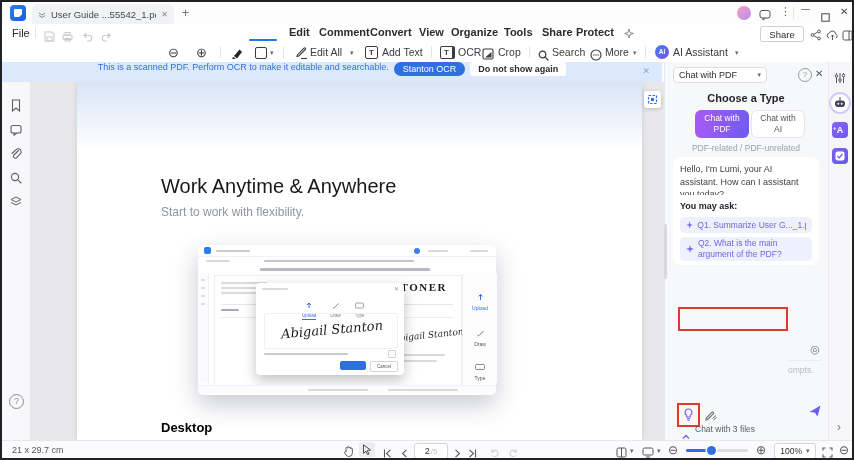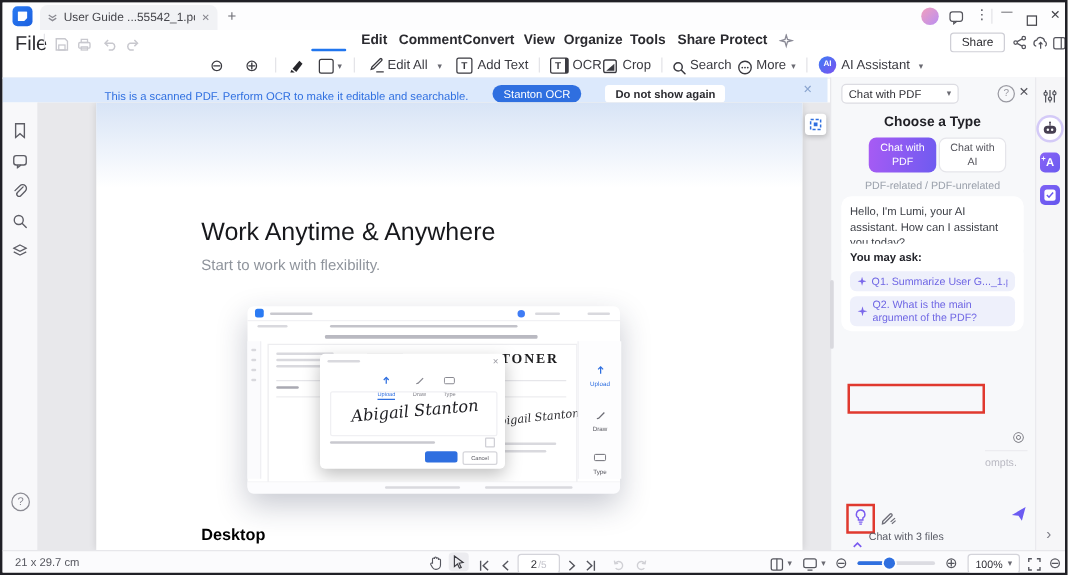--- a/index.html
+++ b/index.html
@@ -43,21 +43,21 @@
       </svg></div>
   <div class="a" style="left:778px;top:3px;font-size:11px;color:#55555d;">⋮</div>
   <div class="vdiv a" style="left:791px;top:5px;height:12px;"></div>
   <div class="a" style="left:799px;top:2px;font-size:9px;color:#44444a;">—</div>
   <div class="a" style="left:819px;top:6px;"><svg width="9" height="9" viewBox="0 0 9 9">
         <rect x="0.8" y="0.8" width="7.4" height="7.4" fill="none" stroke="#44444a" stroke-width="1"></rect>
       </svg></div>
   <div class="a" style="left:838px;top:4px;font-size:10px;color:#44444a;">✕</div>
 
   <div class="a" style="left:0;top:22px;width:850px;height:18px;background:#fff;"></div>
-  <div class="a" style="left:10px;top:25px;font-size:16px;color:#2b2b30;">File</div>
+  <div class="a" style="left:10px;top:25px;font-size:11px;color:#2b2b30;">File</div>
   <div class="vdiv a" style="left:33px;top:25px;height:11px;"></div>
   <div class="a" style="left:42px;top:26px;"><svg width="11" height="11" viewBox="0 0 11 11">
         <path d="M1 1 H8 L10 3 V10 H1 Z" fill="none" stroke="#c8c8ce" stroke-width="1.1"></path>
         <rect x="3" y="6" width="5" height="4" fill="none" stroke="#c8c8ce" stroke-width="1"></rect>
       </svg></div>
   <div class="a" style="left:60px;top:26px;"><svg width="11" height="11" viewBox="0 0 11 11">
         <rect x="1" y="4" width="9" height="4.5" rx="1" fill="none" stroke="#c8c8ce" stroke-width="1.1"></rect>
         <rect x="3" y="1.5" width="5" height="2.5" fill="none" stroke="#c8c8ce" stroke-width="1"></rect>
         <rect x="3" y="7.5" width="5" height="2.5" fill="none" stroke="#c8c8ce" stroke-width="1"></rect>
       </svg></div>
@@ -140,21 +140,21 @@
         <circle cx="8.2" cy="6" r="0.7" fill="#3a3a40"></circle>
       </svg></div>
   <div class="a tb-label" style="left:603px;top:44px;">More</div>
   <div class="a chev" style="left:631px;top:47px;">▾</div>
   <div class="vdiv a" style="left:643px;top:44px;height:12px;"></div>
   <div class="a" style="left:653px;top:43px;width:14px;height:14px;border-radius:50%;background:linear-gradient(135deg,#3f7cf5,#7a53f0);color:#fff;font-size:6.5px;font-weight:bold;text-align:center;line-height:14px;">AI</div>
   <div class="a tb-label" style="left:671px;top:44px;">AI Assistant</div>
   <div class="a chev" style="left:733px;top:47px;">▾</div>
 
   <div class="a" style="left:0;top:60px;width:660px;height:20px;background:#dce9fc;">
-    <div style="position:absolute;left:30px;top:0;width:600px;height:20px;display:flex;align-items:flex-end;justify-content:center;gap:19px;">
+    <div style="position:absolute;left:30px;top:0;width:600px;height:20px;display:flex;align-items:flex-start;justify-content:center;gap:5px;">
       <span style="font-size:9px;color:#2f6fe0;">This is a scanned PDF. Perform OCR to make it editable and searchable.</span>
       <span style="background:#2f6fe0;color:#fff;font-size:9px;padding:2px 9px;border-radius:9px;">Stanton OCR</span>
       <span style="background:#fff;color:#2b2b30;font-size:9px;font-weight:bold;padding:2px 8px;border-radius:3px;">Do not show again</span>
     </div>
     <span style="position:absolute;right:12px;top:4px;font-size:9px;color:#8aa4cf;">✕</span>
   </div>
 
   <div class="a" style="left:0;top:80px;width:28px;height:358px;background:#f8f8fa;border-right:1px solid #ededf0;"></div>
   <div class="a" style="left:8px;top:96px;"><svg width="12" height="13" viewBox="0 0 12 13">
         <path d="M2.5 1 H9.5 V12 L6 9 L2.5 12 Z" fill="none" stroke="#5e5e66" stroke-width="1.1"></path>

